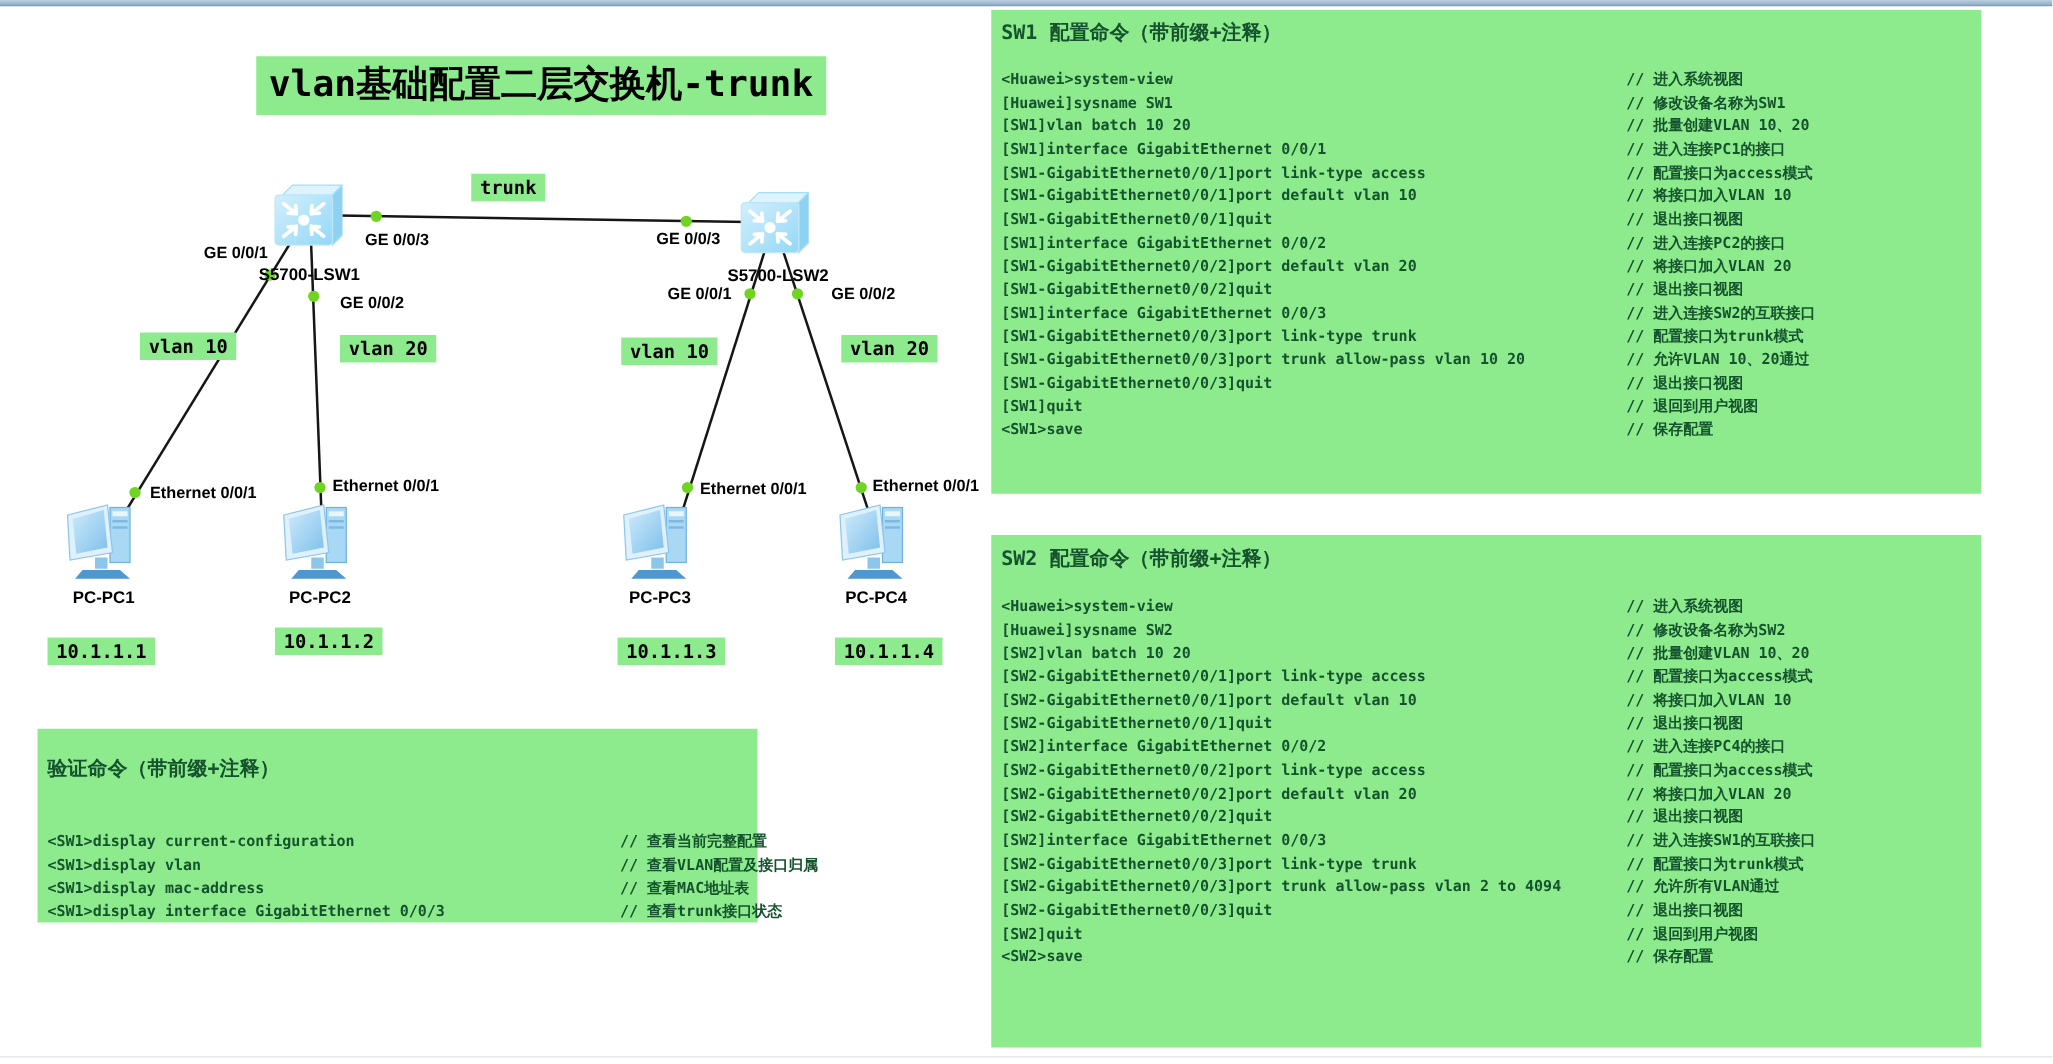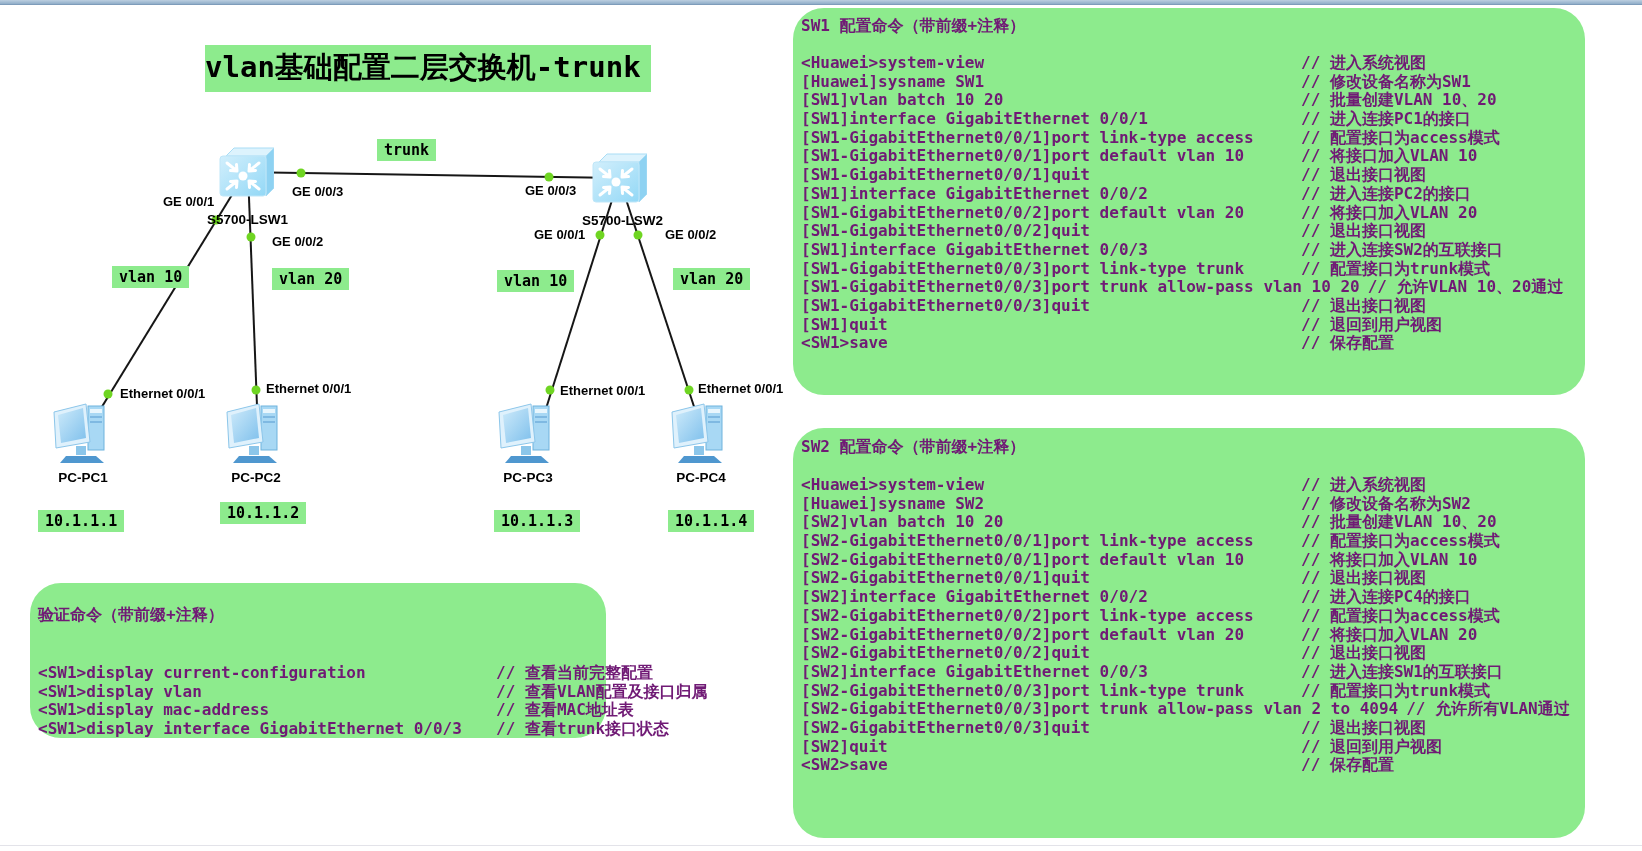--- a/index.html
+++ b/index.html
@@ -18,39 +18,39 @@
   .bottomline{position:absolute;left:0;top:845px;width:1642px;height:0;border-top:1px solid #e3e3e9;}
 
   
   .diagram{position:absolute;left:0;top:0;width:793px;height:851px;}
   .links{position:absolute;left:0;top:0;pointer-events:none;}
   .links line{stroke:#161616;stroke-width:2;}
   .links circle{fill:var(--dot);}
   .big-title{
     position:absolute;left:205px;top:45px;
     font:bold 29px "DejaVu Sans Mono",monospace;letter-spacing:0;
-    background:var(--green);padding:3px 10px 4px 0;white-space:nowrap;
+    background:var(--green);padding:3px 10px 4px 10px;white-space:nowrap;
   }
   .tag{
     position:absolute;font:bold 15px "DejaVu Sans Mono",monospace;
     background:var(--green);padding:2px 7px;white-space:nowrap;
   }
   .portlbl{position:absolute;font:bold 13px "Liberation Sans",sans-serif;white-space:nowrap;}
   .devlbl{position:absolute;font:bold 13.5px "Liberation Sans",sans-serif;white-space:nowrap;text-align:center;}
   .device{position:absolute;}
   .device svg{display:block;}
 
   
   .panel{
-    position:absolute;background:var(--green);color:#701a75;
-    font-family:"DejaVu Sans Mono",monospace;font-weight:bold;border-radius:31px;
+    position:absolute;background:var(--green);color:#14532d;
+    font-family:"DejaVu Sans Mono",monospace;font-weight:bold;
   }
   .ptitle{font-size:16px;line-height:19px;white-space:pre;}
   .cmdlist{display:block;}
-  .cmd-line{font-size:16px;line-height:18.7px;height:18.7px;white-space:pre;}
+  .cmd-line{font-size:12px;line-height:18.7px;height:18.7px;white-space:pre;}
   .cmd{display:inline-block;min-width:492px;}
   .cmt{margin-left:8px;}
   .panel-verify{left:30px;top:583px;width:576px;height:155px;padding:22px 8px 8px 8px;}
   .panel-verify .cmd{min-width:450px;}
   .panel-verify .cmdlist{margin-top:40px;}
   .panel-sw1{left:793px;top:8px;width:792px;height:387px;padding:8px;}
   .panel-sw1 .cmdlist{margin-top:19px;}
   .panel-sw2{left:793px;top:428px;width:792px;height:410px;padding:9px 8px 24px 8px;}
   .panel-sw2 .cmdlist{margin-top:20px;}
 </style>

